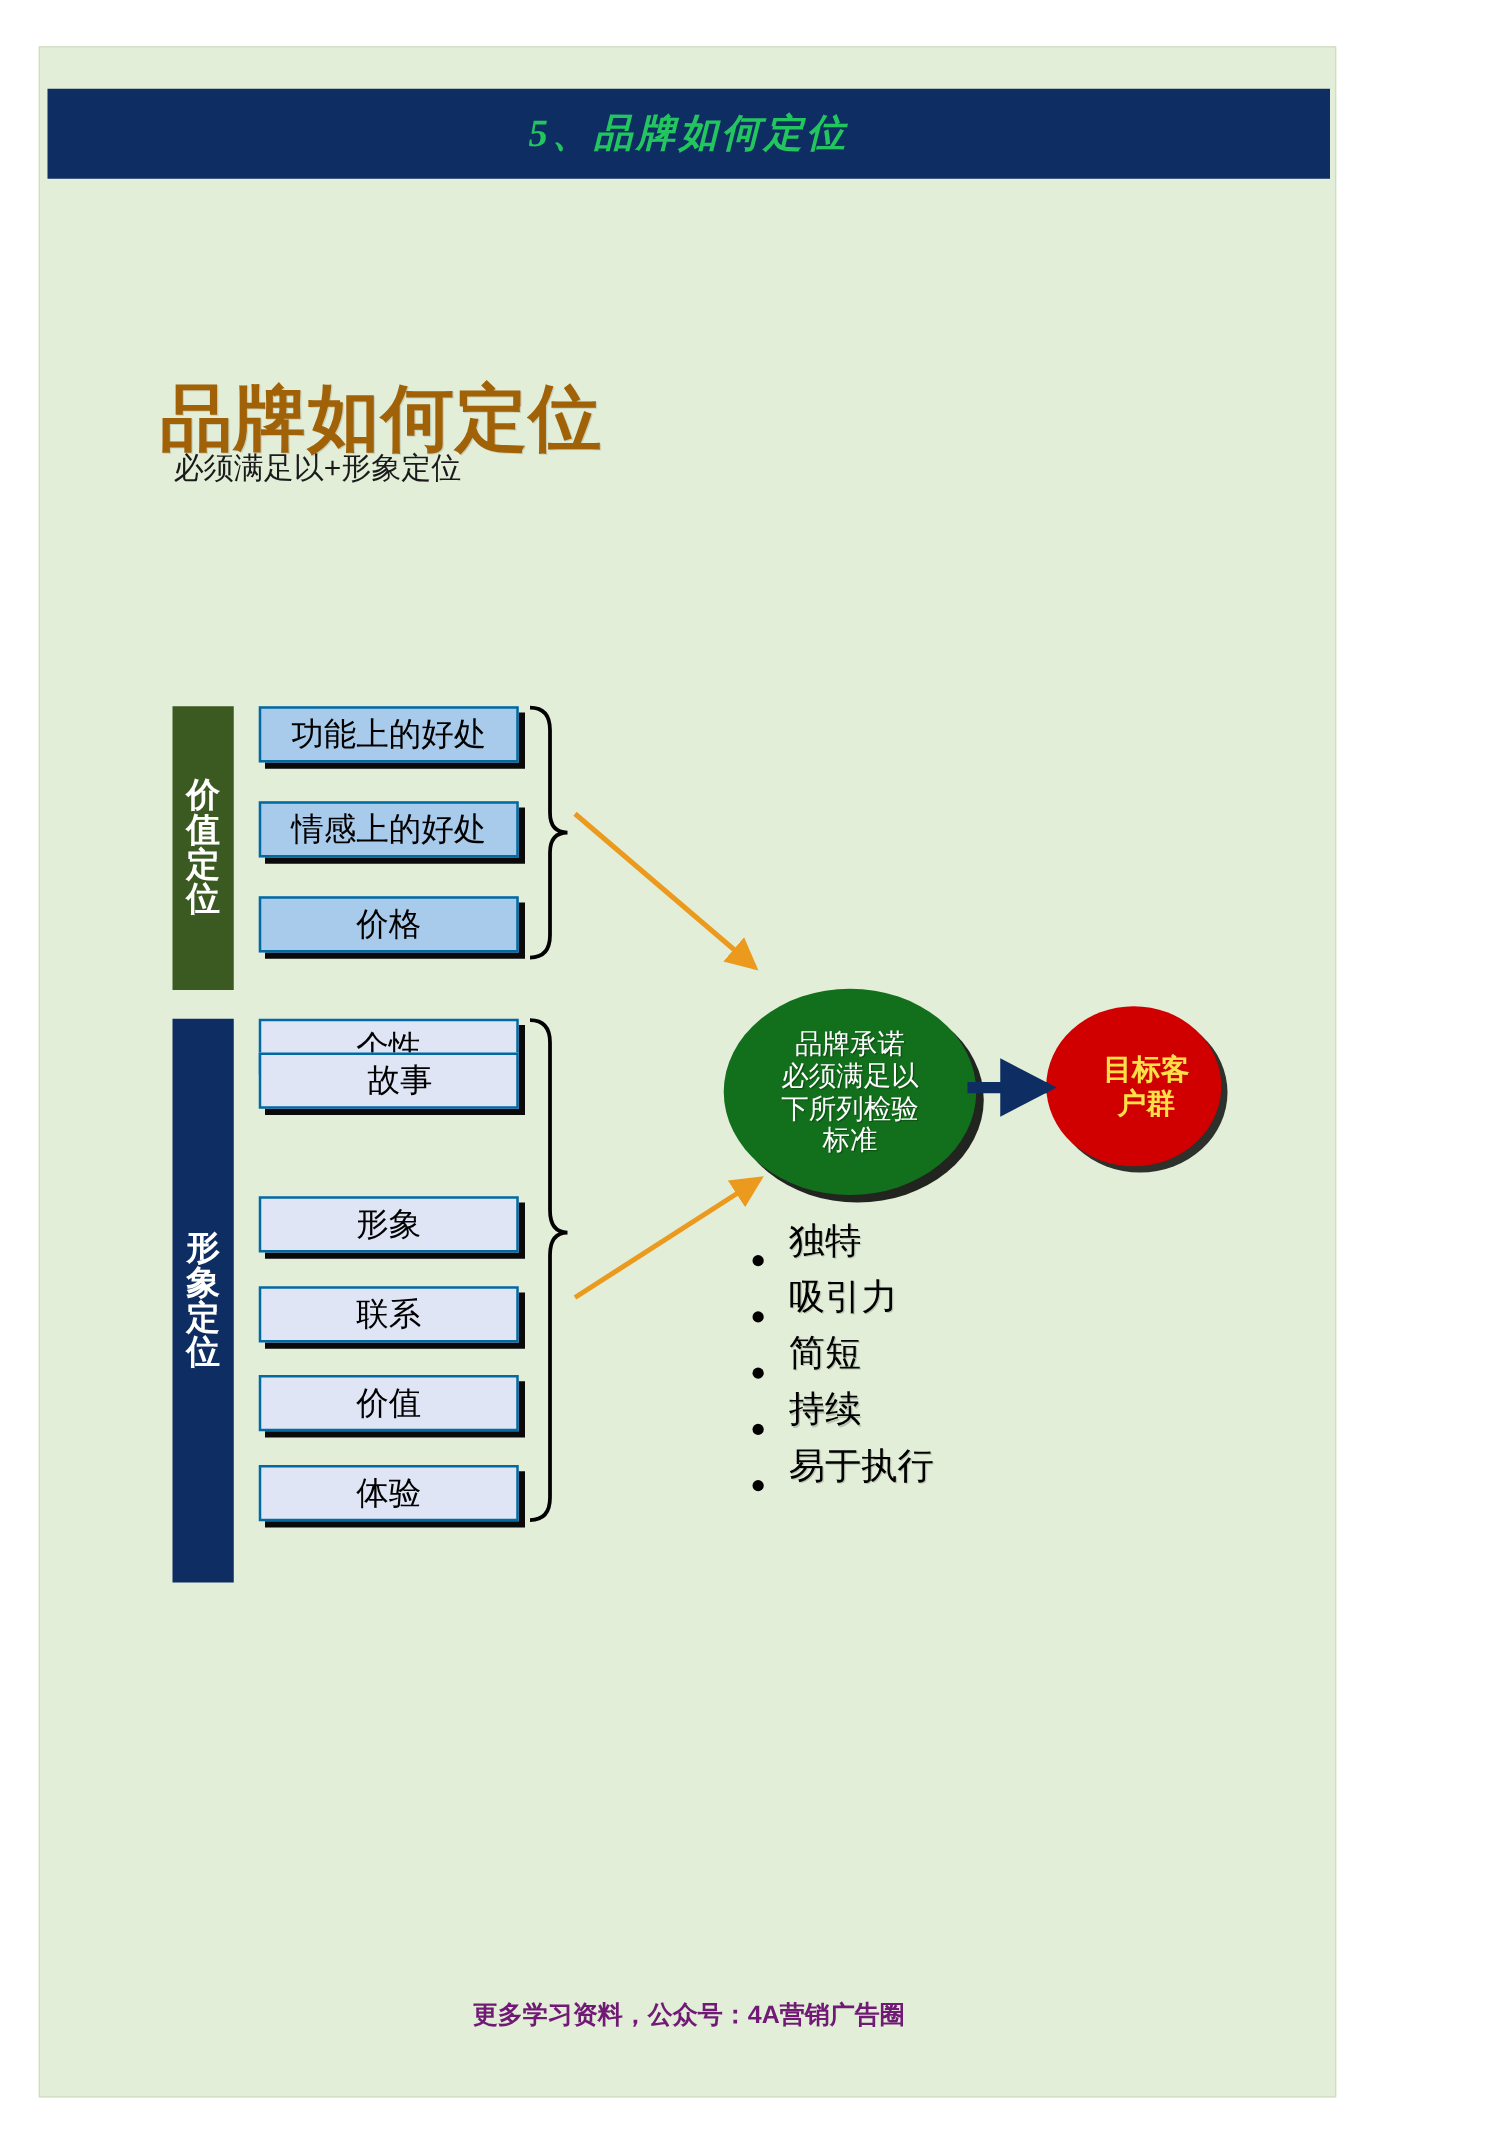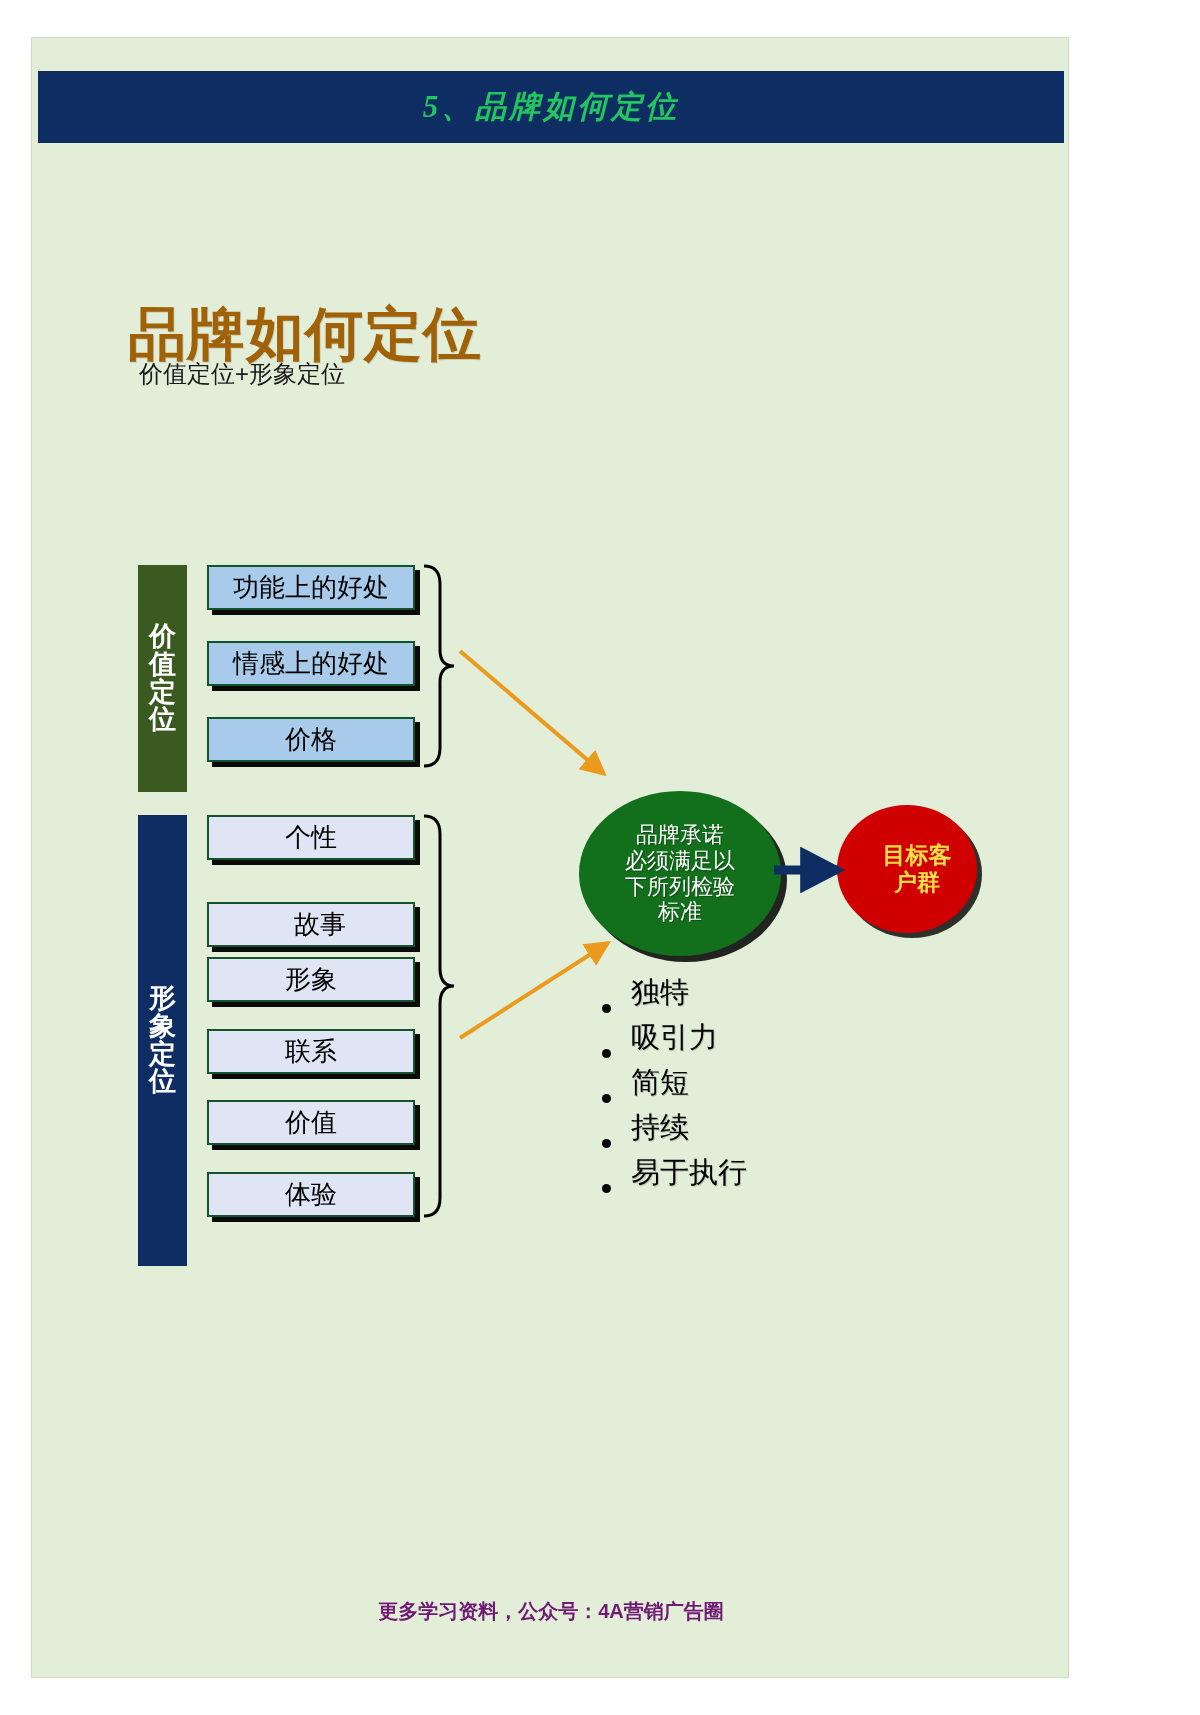--- a/index.html
+++ b/index.html
@@ -73,21 +73,21 @@
     width: 49px; height: 451px;
     background: #0d2d63;
   }
 
   
   .item-box {
     position: absolute;
     left: 175px;
     width: 208px;
     display: flex; align-items: center; justify-content: center;
-    border: 2px solid #14532d;
+    border: 2px solid #0369a1;
     box-shadow: 5px 5px 0 0 #0a0a0a;
     color: #000000;
     font-size: 26px;
     font-family: "DejaVu Sans", "Liberation Sans", sans-serif;
   }
   .value-item { background: #a9cbeb; height: 45px; }
   .image-item { background: #dfe5f5; height: 45px; }
 
   
   #promise-circle {
@@ -169,21 +169,21 @@
 </head>
 <body>
 
 <div id="slide">
 
   <div id="header-bar">
     <div id="header-title">5、品牌如何定位</div>
   </div>
 
   <div id="main-title">品牌如何定位</div>
-  <div id="subtitle">价值定位+形象定位</div>
+  <div id="subtitle">必须满足以+形象定位</div>
 
   <div id="value-bar" class="group-bar">
     <span>价</span>
     <span>值</span>
     <span>定</span>
     <span>位</span>
   </div>
 
   <div class="item-box value-item" style="top:527px;">
     <span>功能上的好处</span>
@@ -198,21 +198,21 @@
   <div id="image-bar" class="group-bar">
     <span>形</span>
     <span>象</span>
     <span>定</span>
     <span>位</span>
   </div>
 
   <div class="item-box image-item" style="top:777px;">
     <span>个性</span>
   </div>
-  <div class="item-box image-item" style="top:864px;padding-left:18px;">
+  <div class="item-box image-item" style="top:804px;padding-left:18px;">
     <span>故事</span>
   </div>
   <div class="item-box image-item" style="top:919px;">
     <span>形象</span>
   </div>
   <div class="item-box image-item" style="top:991px;">
     <span>联系</span>
   </div>
   <div class="item-box image-item" style="top:1062px;">
     <span>价值</span>

